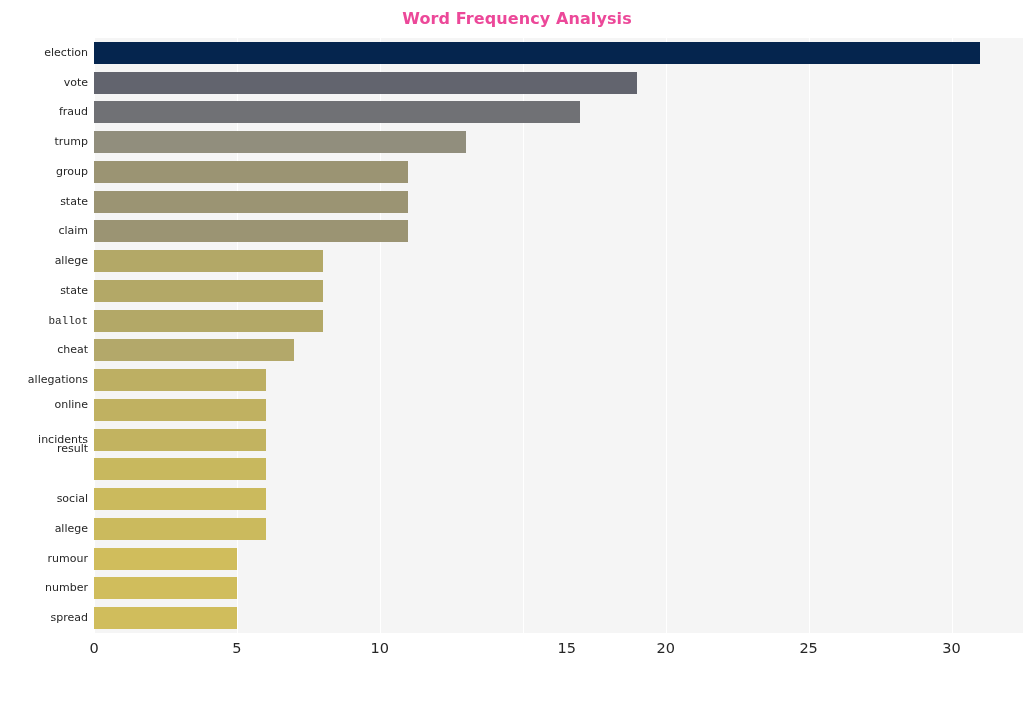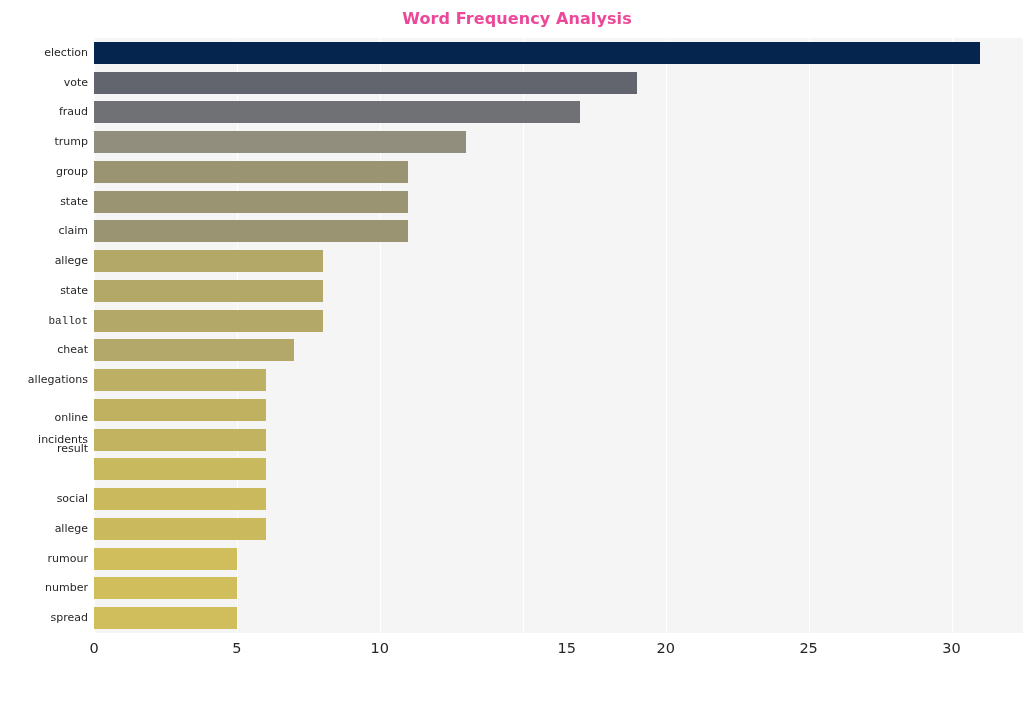--- a/index.html
+++ b/index.html
@@ -160,21 +160,21 @@
       <div class="ytick-label" style="top: 66.375px;">fraud</div>
       <div class="ytick-label" style="top: 96.125px;">trump</div>
       <div class="ytick-label" style="top: 125.875px;">group</div>
       <div class="ytick-label" style="top: 155.625px;">state</div>
       <div class="ytick-label" style="top: 185.375px;">claim</div>
       <div class="ytick-label" style="top: 215.125px;">allege</div>
       <div class="ytick-label" style="top: 244.875px;">state</div>
       <div class="ytick-label" style="top: 274.625px; font-family: Liberation Mono, monospace;">ballot</div>
       <div class="ytick-label" style="top: 304.375px;">cheat</div>
       <div class="ytick-label" style="top: 334.125px;">allegations</div>
-      <div class="ytick-label" style="top: 372px;">online</div>
+      <div class="ytick-label" style="top: 359px;">online</div>
       <div class="ytick-label" style="top: 393.625px;">incidents</div>
       <div class="ytick-label" style="top: 403px;">result</div>
       <div class="ytick-label" style="top: 453.125px;">social</div>
       <div class="ytick-label" style="top: 482.875px;">allege</div>
       <div class="ytick-label" style="top: 512.625px;">rumour</div>
       <div class="ytick-label" style="top: 542.375px;">number</div>
       <div class="ytick-label" style="top: 572.125px;">spread</div>
     </div>
 
   <div id="xaxis-layer">

